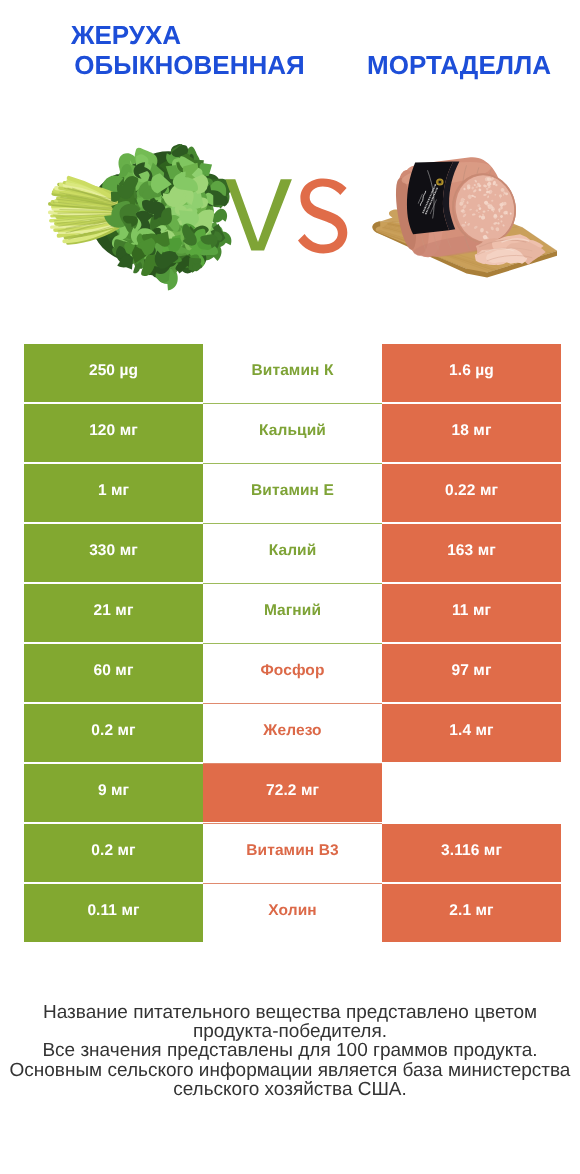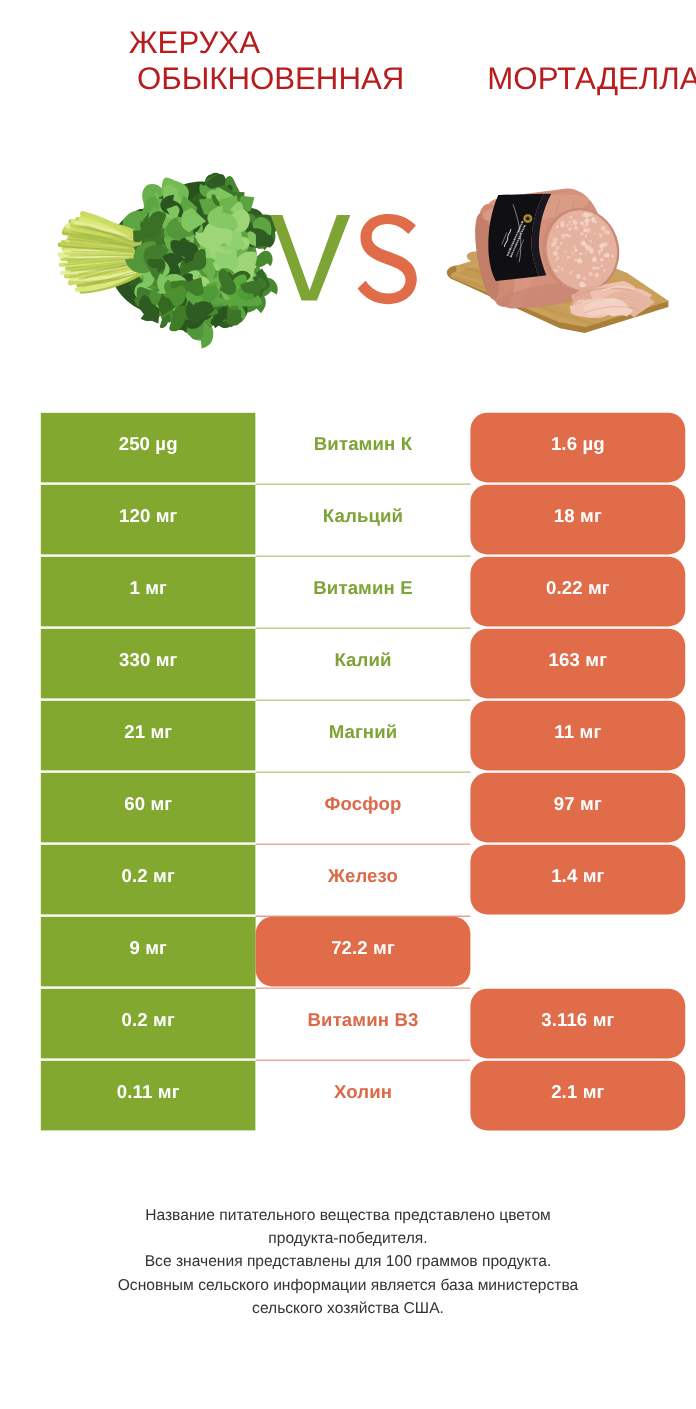--- a/index.html
+++ b/index.html
@@ -3,48 +3,48 @@
 <meta charset="utf-8">
 <title>Infographic</title>
 <style>
   html,body{margin:0;padding:0;background:#ffffff;}
   *{-webkit-font-smoothing:antialiased;-moz-osx-font-smoothing:grayscale;text-rendering:geometricPrecision;}
   body{width:580px;height:1174px;font-family:"Liberation Sans",sans-serif;overflow:hidden;-webkit-font-smoothing:antialiased;}
   .page{position:relative;width:580px;height:1174px;background:#fff;}
 
   
   .titles{position:absolute;left:0;top:0;width:580px;height:112px;}
-  .title{position:absolute;text-align:center;font-size:26px;color:#b91c1c;line-height:30px;font-weight:400;white-space:nowrap;margin-left:36px;}
+  .title{position:absolute;text-align:center;font-size:26px;color:#1d4ed8;line-height:30px;font-weight:700;white-space:nowrap;}
   .title-l1{left:0;top:20px;width:252px;}
   .title-l2{left:0;top:50px;width:309px;padding-left:35px;}
   .title-right{left:330px;top:50px;width:258px;}
 
   
   .hero{position:absolute;left:0;top:112px;width:580px;height:212px;}
   .hero-left{position:absolute;left:45px;top:28px;width:190px;height:155px;}
   .hero-right{position:absolute;left:370px;top:38px;width:190px;height:130px;}
   .vs{position:absolute;left:218px;top:60px;width:135px;height:90px;}
   .vs svg{display:block;}
 
   
-  .table{position:absolute;left:34px;top:344px;width:537px;}
+  .table{position:absolute;left:24px;top:344px;width:537px;}
   .row{display:flex;height:58px;margin-bottom:2px;}
   .cell{width:179px;height:58px;box-sizing:border-box;display:flex;align-items:center;justify-content:center;
         font-size:15.5px;font-weight:700;letter-spacing:0.1px;line-height:1;padding-bottom:4px;}
   .cell.left{background:#82A830;color:#ffffff;}
-  .cell.right{background:#E06C49;color:#ffffff;border-radius:14px;}
+  .cell.right{background:#E06C49;color:#ffffff;}
   .cell.mid{background:#ffffff;text-align:center;}
   .cell.mid.win-left{color:#7EA336;}
   .cell.mid.win-right{color:#DC6948;}
   .row{position:relative;}
   .rowsep{position:absolute;left:179px;width:179px;top:59px;height:1px;}
 
   
   .footer{position:absolute;left:0;top:1003px;width:580px;text-align:center;
-          font-size:13px;color:#333333;line-height:19.2px;font-weight:400;}
+          font-size:19px;color:#333333;line-height:19.2px;font-weight:400;}
   .footer div{white-space:nowrap;}
 </style>
 </head>
 <body>
 
 <div class="page">
 
   <div class="titles">
     <div class="title title-l1">ЖЕРУХА</div>
     <div class="title title-l2">ОБЫКНОВЕННАЯ</div>

